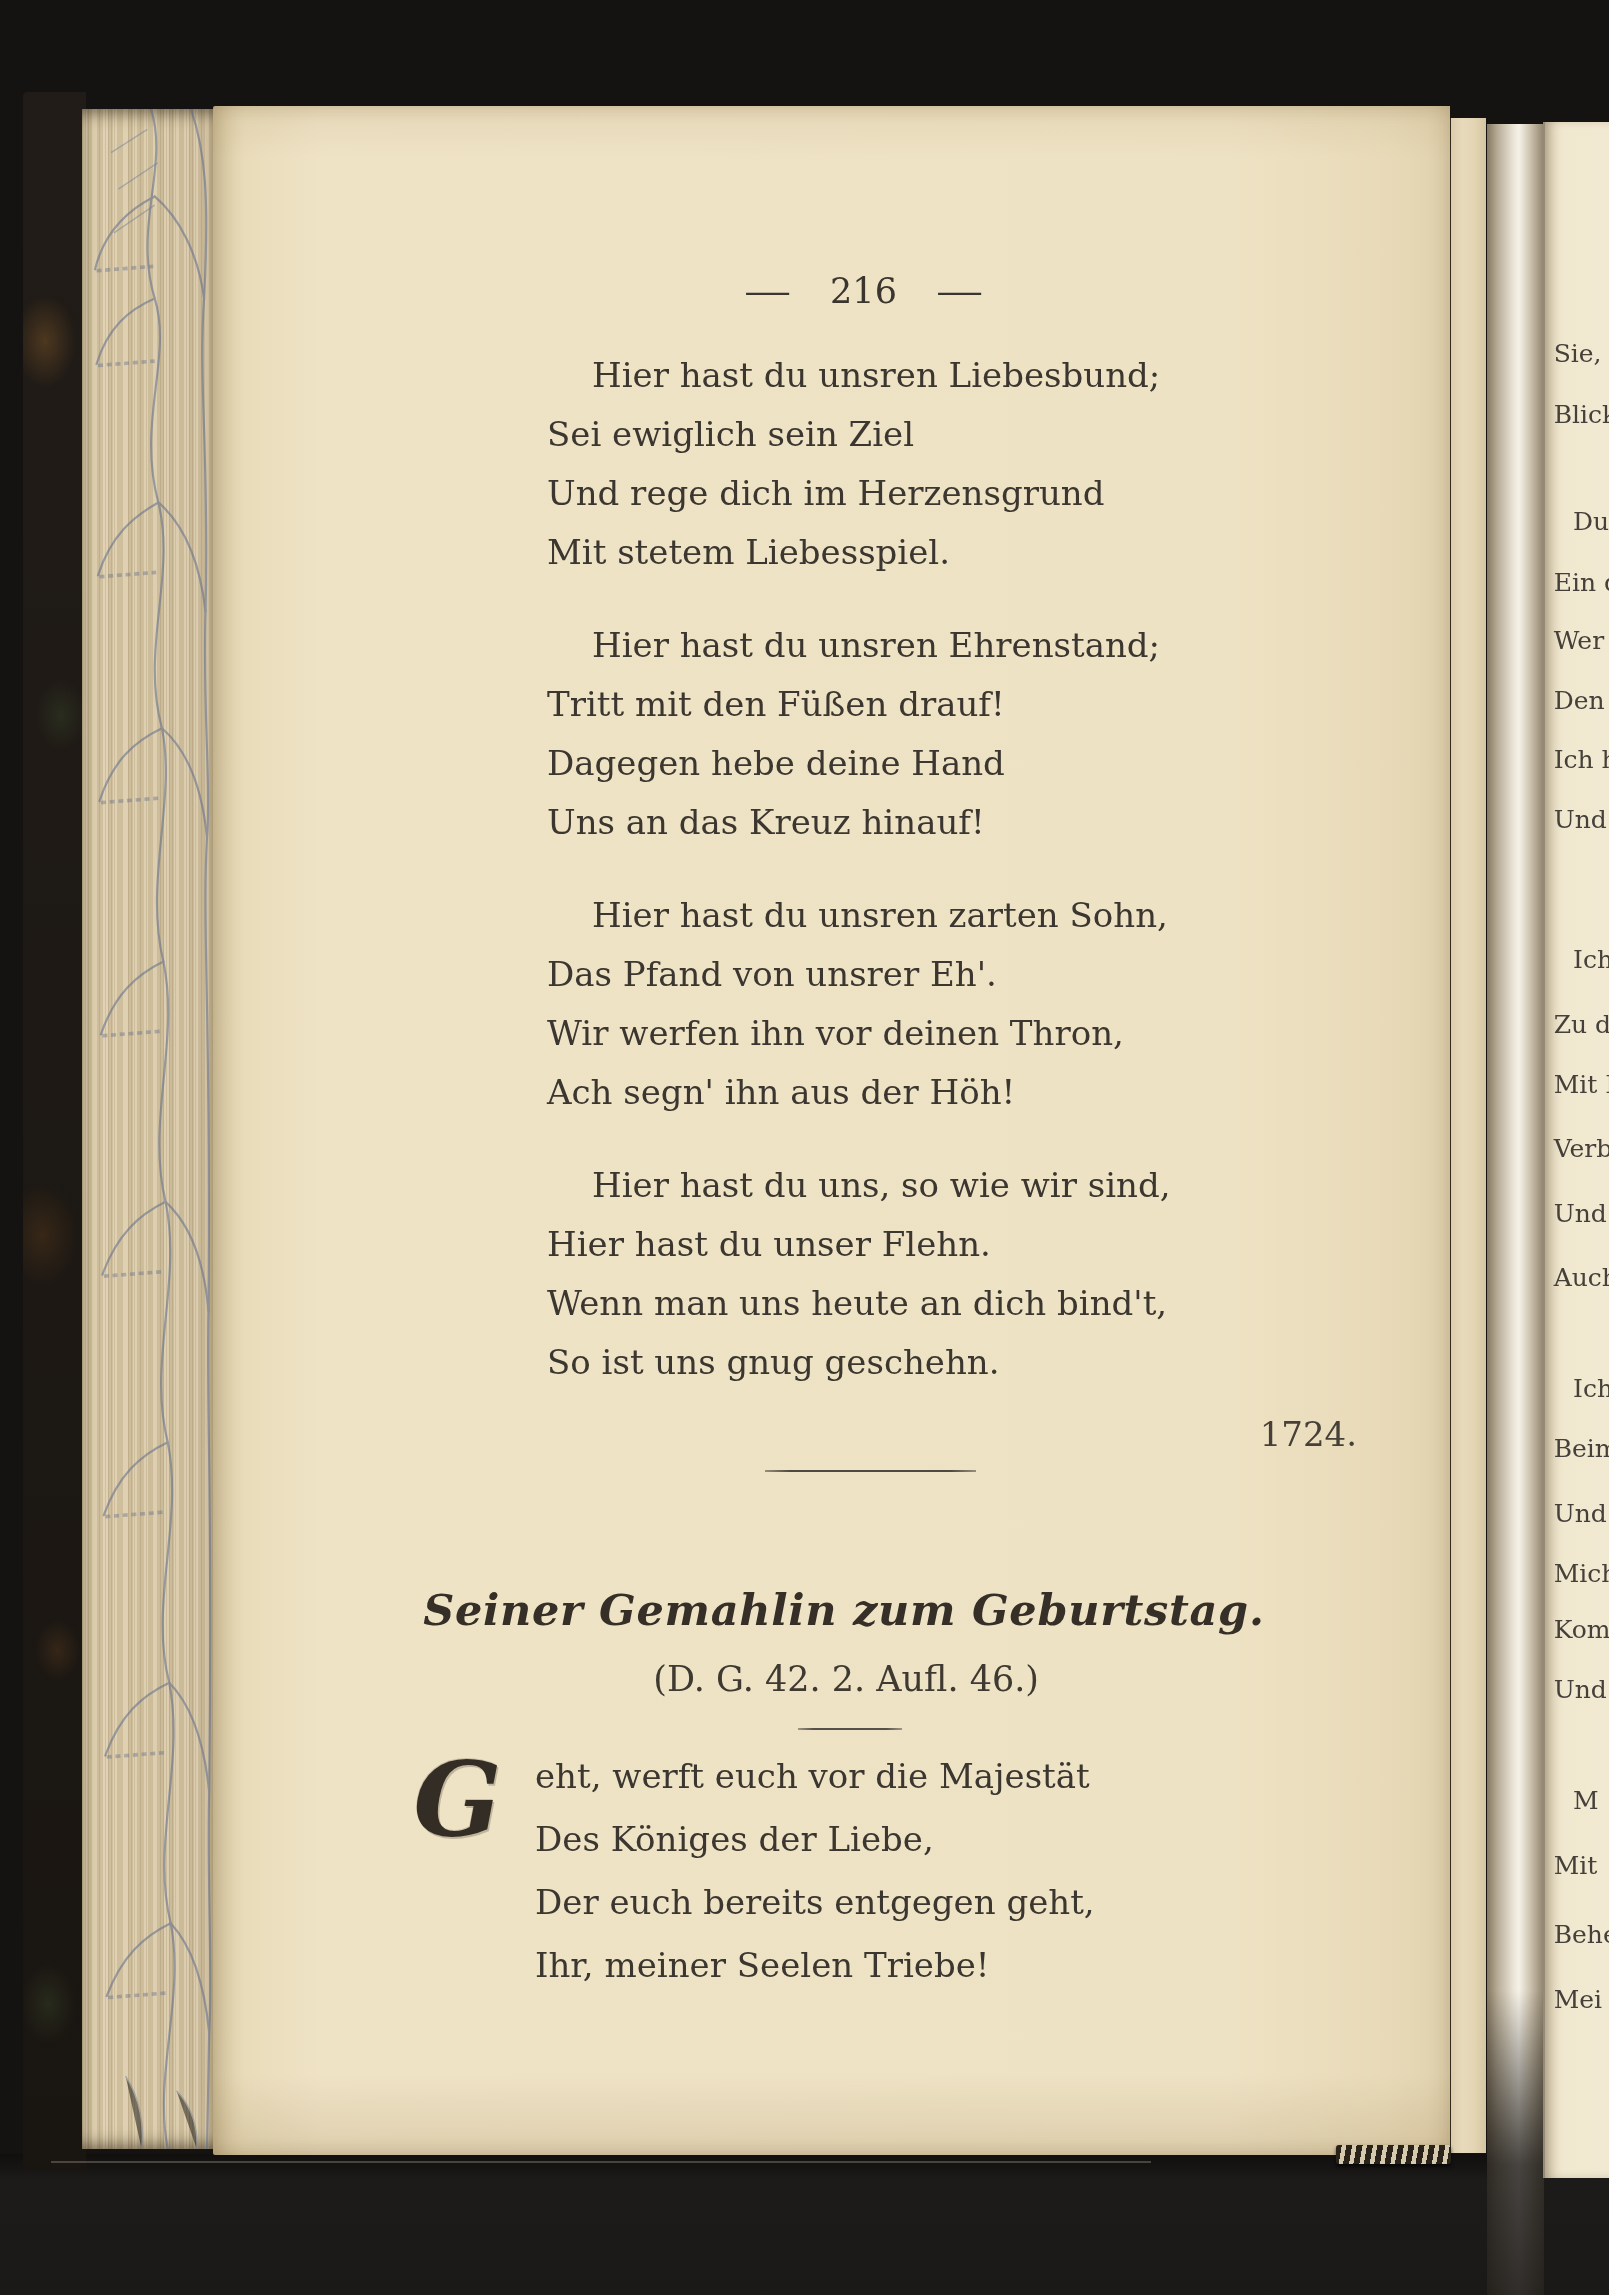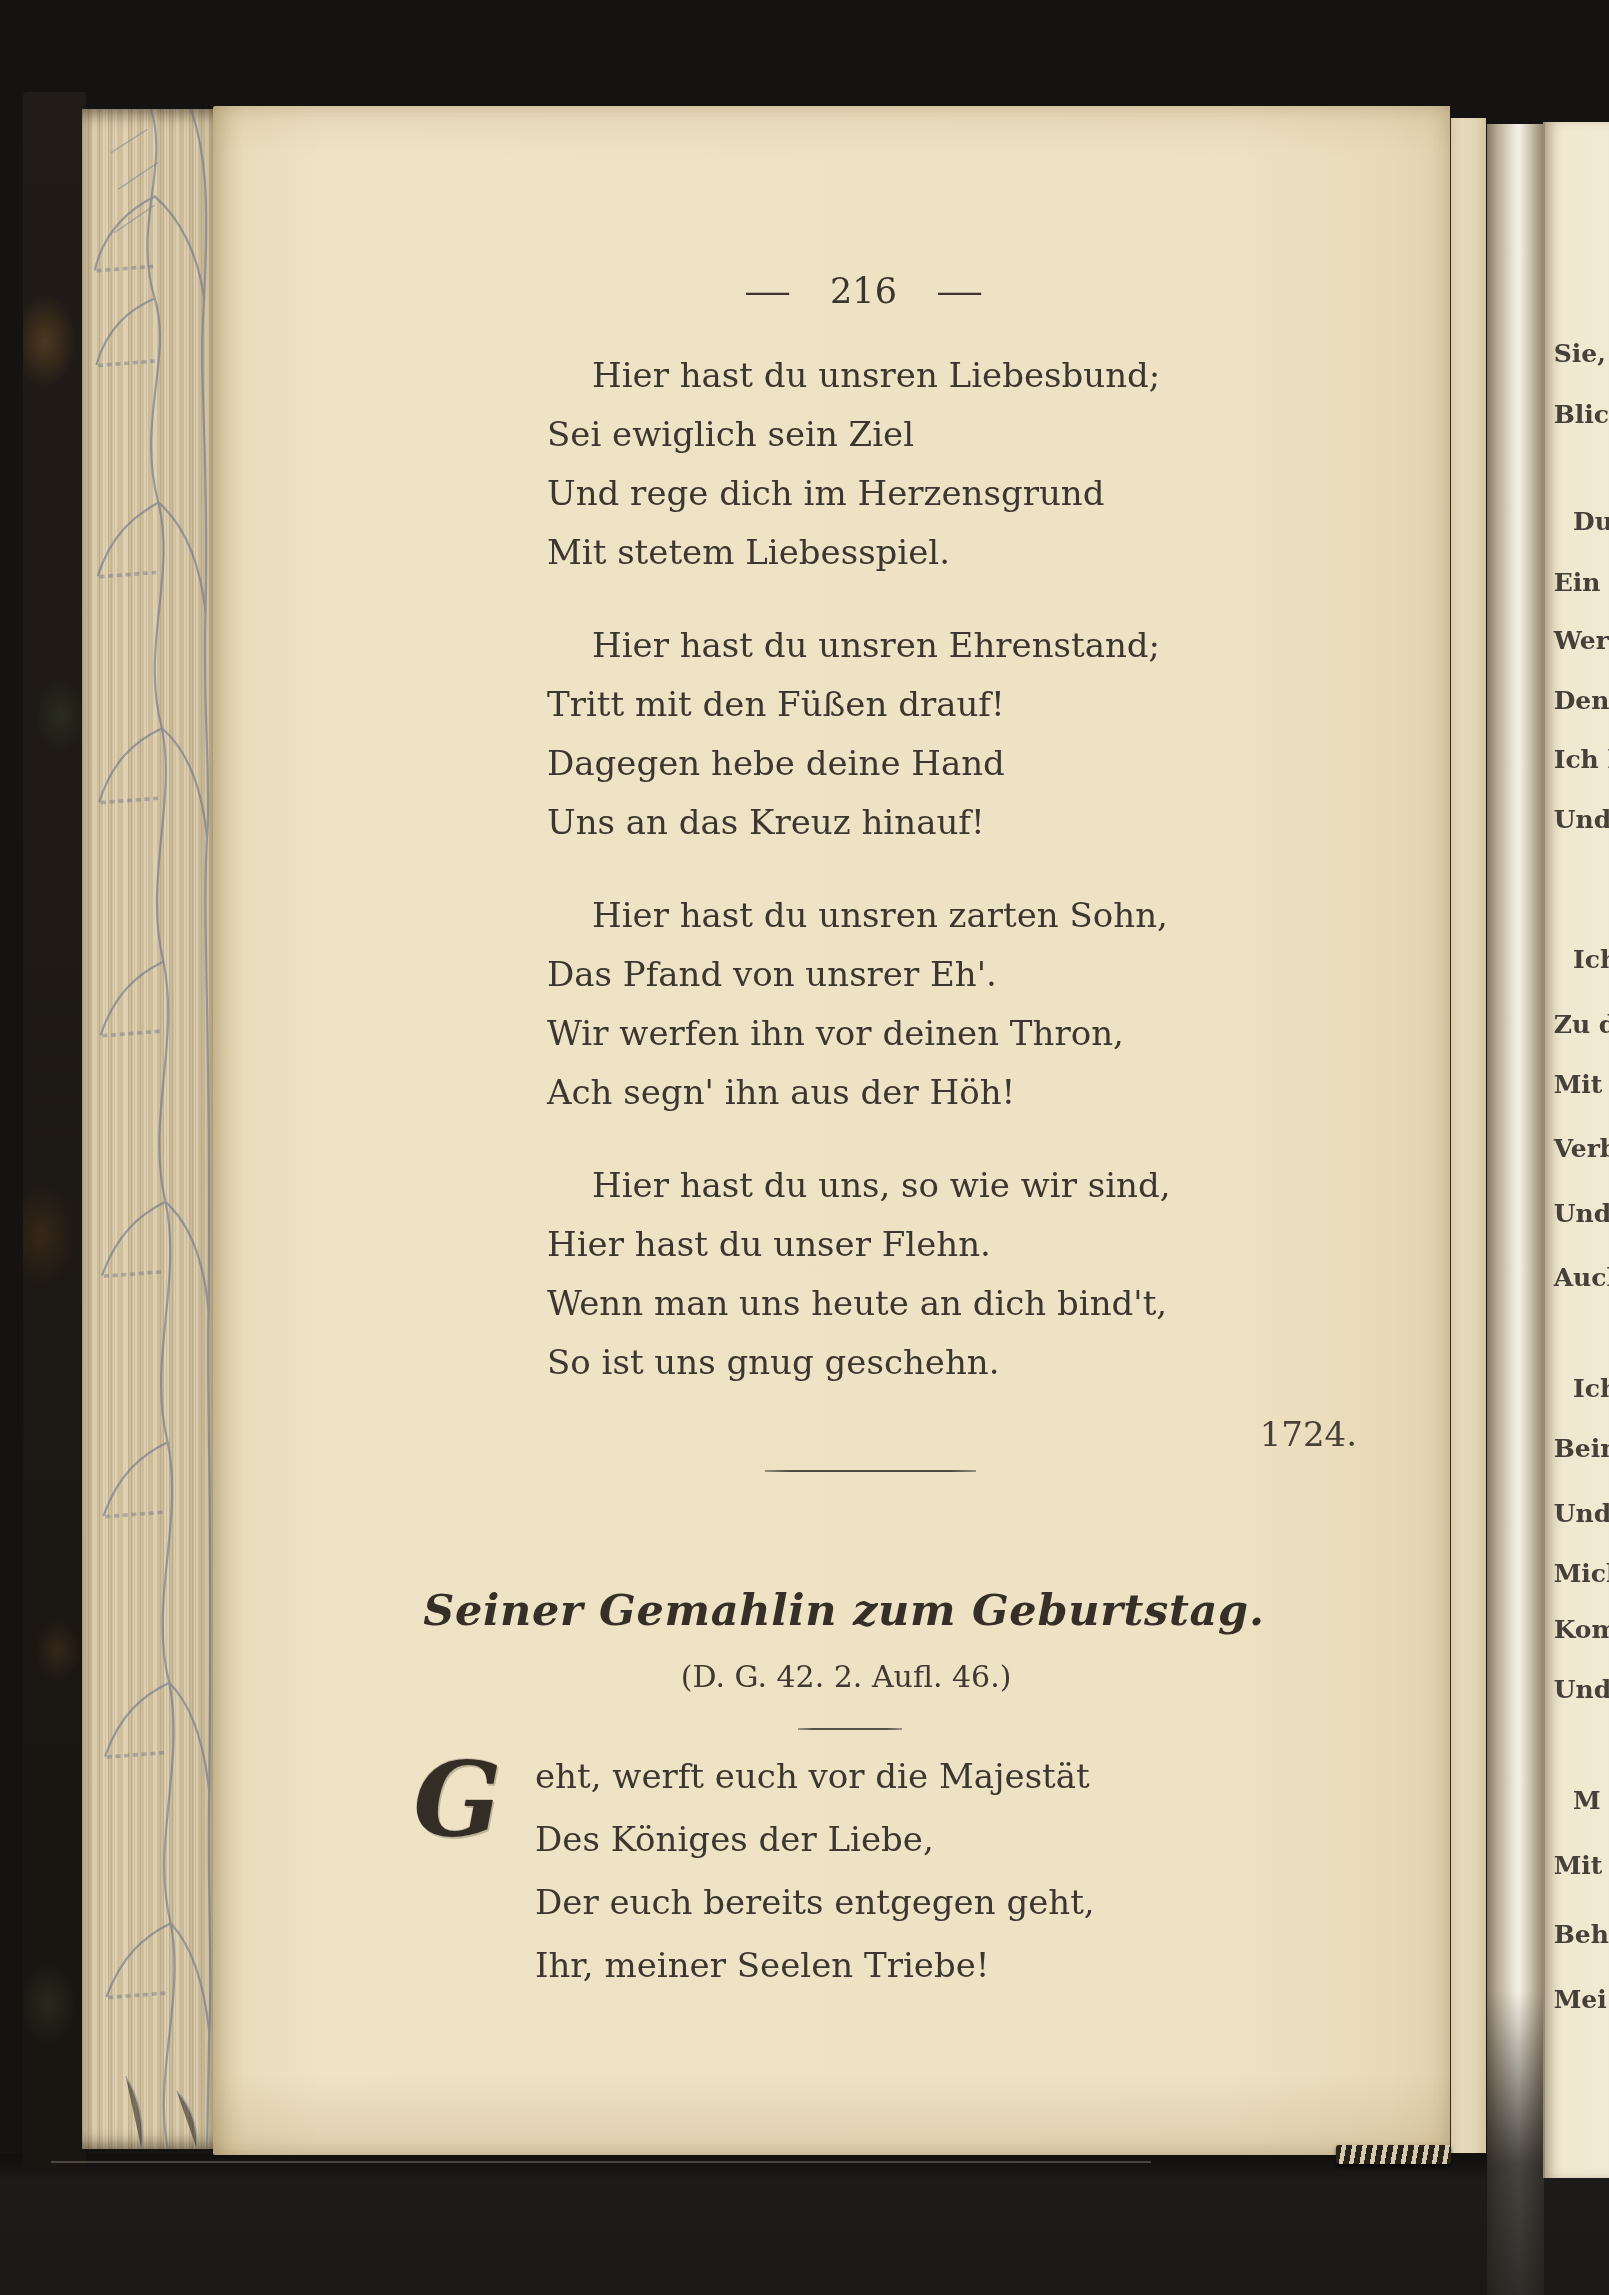--- a/index.html
+++ b/index.html
@@ -53,21 +53,21 @@
 
   .rule{background:#4e4a43;}
   .rule1{position:absolute;left:552px;top:1364px;width:211px;height:2.2px;
     background:linear-gradient(90deg, rgba(78,74,67,.55), #4e4a43 12%, #4e4a43 88%, rgba(78,74,67,.55));}
   .rule2{position:absolute;left:585px;top:1622px;width:104px;height:2.2px;
     background:linear-gradient(90deg, rgba(78,74,67,.5), #55514a 15%, #55514a 85%, rgba(78,74,67,.5));}
 
   .heading{position:absolute;left:12.4px;top:1479px;width:1237px;text-align:center;
     font-size:43px;font-weight:bold;color:#352f27;letter-spacing:0.7px;white-space:nowrap;font-style:italic;}
   .subtitle{position:absolute;left:14.6px;top:1553px;width:1237px;text-align:center;
-    font-size:30px;color:#3e3931;white-space:nowrap;}
+    font-size:35px;color:#3e3931;white-space:nowrap;}
 
   .poem2{position:absolute;left:205px;top:1639px;}
   .poem2 .pline{height:63px;line-height:63px;font-size:34px;margin-left:117px;white-space:nowrap;}
   .drop-cap{position:absolute;left:-4.4px;top:7.3px;font-size:103px;line-height:95px;
     font-style:italic;font-weight:bold;color:#332d25;
     text-shadow:1.5px 1.5px 0 rgba(51,45,37,.25), -0.7px -0.7px 0 rgba(51,45,37,.2);}
 
   
   .gutter-pages{position:absolute;left:1450px;top:118px;width:36px;height:2035px;
     background:linear-gradient(90deg, rgba(90,70,40,.45) 0 1.5px, #dccdad 1.5px, #e7dabc 35%, #e3d5b3 70%, #d4c5a2 100%);}
@@ -76,21 +76,21 @@
   .gutter-roll{position:absolute;left:1487px;top:124px;width:57px;height:2172px;
     background:linear-gradient(90deg,#857862 0%,#b7ab96 18%,#e8e2d4 45%,#f6f2e9 56%,#cdc2ae 76%,#8e826c 100%);}
   .gutter-roll:after{content:"";position:absolute;left:0;right:0;top:1866px;bottom:0;
     background:linear-gradient(180deg, rgba(22,20,18,0), rgba(22,20,18,.78) 175px, rgba(26,24,22,.9));}
 
   
   .sliver{position:absolute;left:1543px;top:122px;width:66px;height:2056px;overflow:hidden;
     background:linear-gradient(90deg,#e4d9bd 0,#f1e8d0 19px,#f2e9d2 100%);
     border-left:2.2px solid rgba(55,44,28,.5);
     box-shadow:inset 7.3px 0 11.7px -4.4px rgba(60,45,25,.4);}
-  .frag{position:absolute;left:8.7px;font-size:25px;line-height:32px;color:#45403a;white-space:nowrap;font-weight:bold;}
+  .frag{position:absolute;left:8.7px;font-size:25px;line-height:32px;color:#45403a;white-space:nowrap;}
   .frag.find{left:28px;}
 
   .endband{position:absolute;left:1336px;top:2145px;width:115px;height:19px;border-radius:2.9px;
     background:repeating-linear-gradient(100deg,#29231a 0 5.8px,#d6caae 5.8px 10.2px);
     box-shadow:0 2.2px 3.6px rgba(0,0,0,.6);}
   .bottom-highlight{position:absolute;left:51px;top:2161px;width:1100px;height:2.2px;
     background:rgba(208,198,178,.28);filter:blur(0.7px);}
 </style>
 </head>
 <body>

